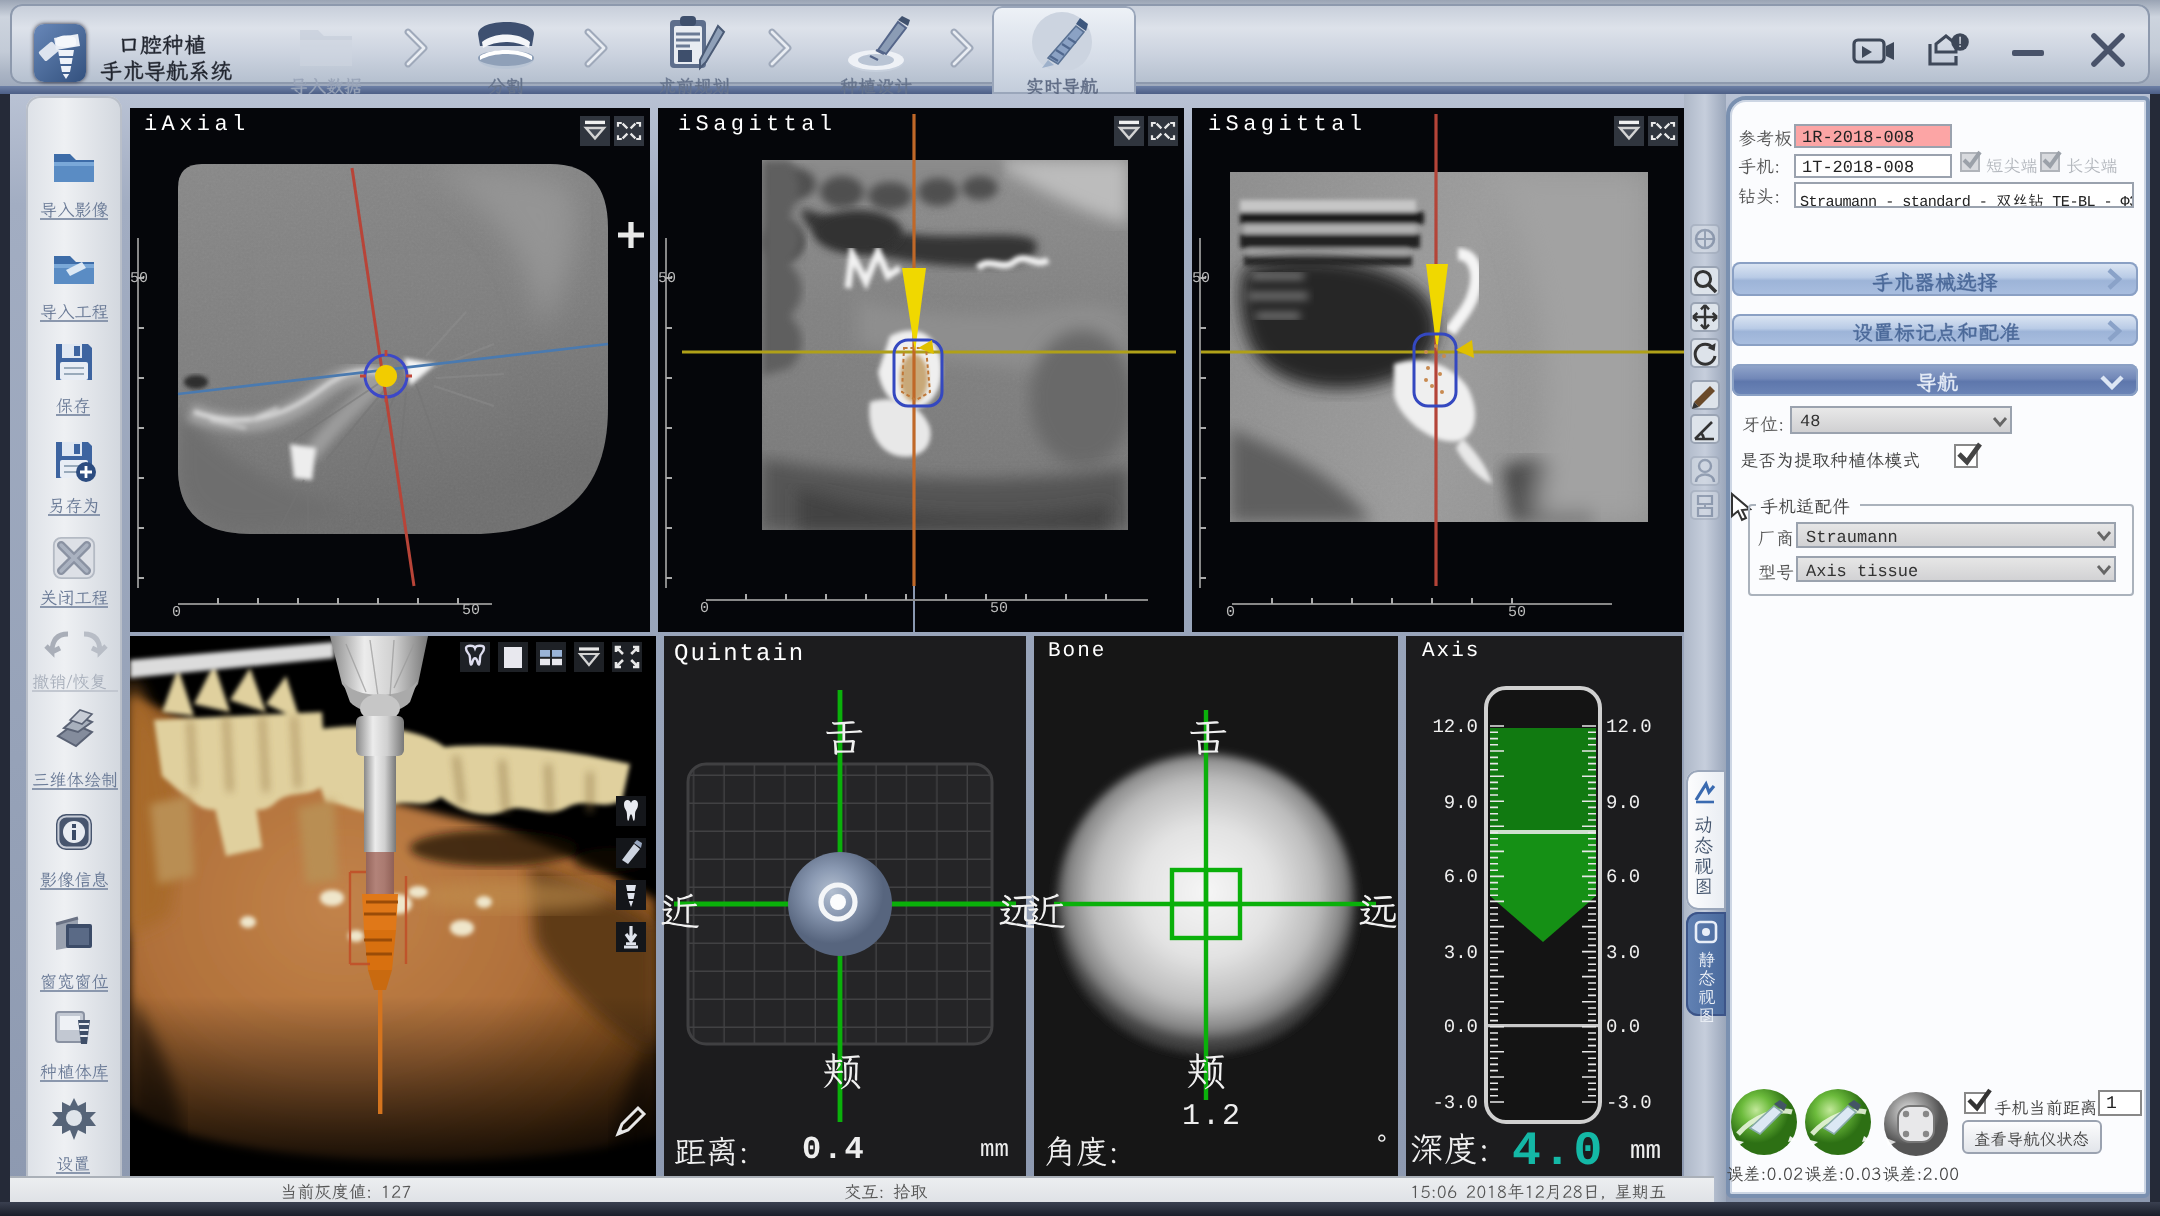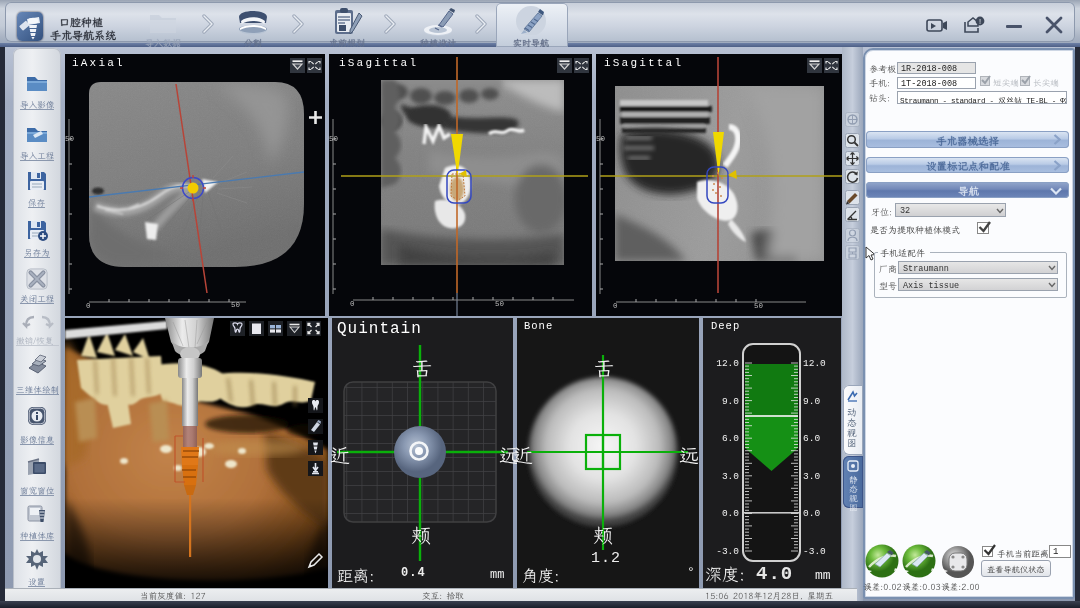--- a/index.html
+++ b/index.html
@@ -823,23 +823,23 @@
         <use href="#g988a" transform="translate(0.0 0) scale(0.200)"></use>
       </g>
     </svg>
     <svg class="t" style="left:5px;top:247px" width="38" height="20" viewBox="0 0 38 20">
       <g fill="#eee">
         <use href="#g8ddd" transform="translate(0.0 0) scale(0.160)"></use>
         <use href="#g79bb" transform="translate(16.0 0) scale(0.160)"></use>
         <use href="#g3a" transform="translate(32.0 0) scale(0.160)"></use>
       </g>
     </svg>
-    <div class="abs mono" style="left:69px;top:248px;color:#eee;font-size:12px;font-weight:bold;letter-spacing:1px">0.4</div>
+    <div class="abs mono" style="left:69px;top:248px;color:#eee;font-size:16px;font-weight:bold;letter-spacing:1px">0.4</div>
     <div class="abs mono" style="left:158px;top:250px;color:#eee;font-size:12px">mm</div>
-    <div class="abs mono" style="left:5px;top:2px;color:#fff;font-size:16px;letter-spacing:1px">Quintain</div>
+    <div class="abs mono" style="left:5px;top:2px;color:#fff;font-size:12px;letter-spacing:1px">Quintain</div>
   </div>
 <div class="abs" style="left:517px;top:318px;width:182px;height:270px;background:#161616">
     <svg class="abs" style="left:0;top:0" width="182" height="270" viewBox="0 0 182 270">
 <defs>
         <radialGradient id="wball" cx="50%" cy="46%">
           <stop offset="0%" stop-color="#f6f6f6"></stop>
           <stop offset="45%" stop-color="#e2e2e2"></stop>
           <stop offset="75%" stop-color="#bcbcbc"></stop>
           <stop offset="92%" stop-color="#848484"></stop>
           <stop offset="100%" stop-color="#404040"></stop>
@@ -906,23 +906,23 @@
       <text x="36" y="236" font-size="9.5" fill="#f0f0f0" text-anchor="end" font-family="Liberation Mono">-3.0</text>
       <text x="100" y="236" font-size="9.5" fill="#f0f0f0" font-family="Liberation Mono">-3.0</text>
     </svg>
     <svg class="t" style="left:2px;top:245px" width="40" height="21" viewBox="0 0 40 21">
       <g fill="#eee">
         <use href="#g6df1" transform="translate(0.0 0) scale(0.170)"></use>
         <use href="#g5ea6" transform="translate(17.0 0) scale(0.170)"></use>
         <use href="#g3a" transform="translate(34.0 0) scale(0.170)"></use>
       </g>
     </svg>
-    <div class="abs mono" style="left:53px;top:245px;color:#e5e5e5;font-size:19px;font-weight:bold;letter-spacing:1px">4.0</div>
+    <div class="abs mono" style="left:53px;top:245px;color:#14b8a6;font-size:24px;font-weight:bold;letter-spacing:1px">4.0</div>
     <div class="abs mono" style="left:112px;top:250px;color:#eee;font-size:13px">mm</div>
-    <div class="abs mono" style="left:8px;top:2px;color:#fff;font-size:10.5px;letter-spacing:1px">Deep</div>
+    <div class="abs mono" style="left:8px;top:2px;color:#fff;font-size:10.5px;letter-spacing:1px">Axis</div>
   </div>
 <div class="abs" style="left:842px;top:47px;width:21px;height:554px;background:linear-gradient(90deg,#aeb8c8,#c6cedc 50%,#9aa6ba)"></div>
 <svg class="abs" style="left:845px;top:112px;opacity:0.45" width="15" height="15" viewBox="0 0 15 15">
     <rect x="0.5" y="0.5" width="14" height="14" rx="2" fill="#dde3ea" stroke="#9aa4b4"></rect>
     <circle cx="7.5" cy="7.5" r="4.5" fill="none" stroke="#5a6a84" stroke-width="1.3"></circle>
     <path d="M7.5 3 v9 M3 7.5 h9" stroke="#5a6a84" stroke-width="1"></path>
   </svg>
 <svg class="abs" style="left:845px;top:133px;opacity:1" width="15" height="15" viewBox="0 0 15 15">
     <rect x="0.5" y="0.5" width="14" height="14" rx="2" fill="#dde3ea" stroke="#9aa4b4"></rect>
     <circle cx="6.5" cy="6.5" r="3.8" fill="none" stroke="#333" stroke-width="1.5"></circle>
@@ -984,21 +984,21 @@
   </svg>
 <div class="abs" style="left:863px;top:48px;width:212px;height:551px;background:#fbfcfe;border:2px solid #7a90b0;border-radius:10px 3px 3px 3px;box-shadow:0 0 0 1px #cdd6e4 inset"></div>
 <svg class="t" style="left:869px;top:63px" width="30" height="11" viewBox="0 0 30 11">
     <g fill="#555">
       <use href="#g53c2" transform="translate(0.0 0) scale(0.090)"></use>
       <use href="#g8003" transform="translate(9.0 0) scale(0.090)"></use>
       <use href="#g677f" transform="translate(18.0 0) scale(0.090)"></use>
       <use href="#g3a" transform="translate(27.0 0) scale(0.090)"></use>
     </g>
   </svg>
-<div class="abs mono" style="left:897px;top:62px;width:79px;height:12px;background:#e5e5e5;border:1px solid #9aa2ae;font-size:8.5px;color:#222;padding:1px 2px 0 3px">1R-2018-008</div>
+<div class="abs mono" style="left:897px;top:62px;width:79px;height:12px;background:#fca5a5;border:1px solid #9aa2ae;font-size:8.5px;color:#222;padding:1px 2px 0 3px">1R-2018-008</div>
 <svg class="t" style="left:869px;top:77px" width="21" height="11" viewBox="0 0 21 11">
     <g fill="#555">
       <use href="#g624b" transform="translate(0.0 0) scale(0.090)"></use>
       <use href="#g673a" transform="translate(9.0 0) scale(0.090)"></use>
       <use href="#g3a" transform="translate(18.0 0) scale(0.090)"></use>
     </g>
   </svg>
 <div class="abs mono" style="left:897px;top:77px;width:79px;height:12px;background:#fff;border:1px solid #9aa2ae;font-size:8.5px;color:#222;padding:1px 16px 0 3px">1T-2018-008</div>
 <div class="abs" style="left:980px;top:76px;width:10px;height:10px;background:#d8dade;border:1px solid #b0b4ba"></div>
 <svg class="abs" style="left:980px;top:74px" width="12" height="12" viewBox="0 0 12 12">
@@ -1077,21 +1077,21 @@
     <path d="M1 1.5 L6 6.5 L11 1.5" fill="none" stroke="#dce6f4" stroke-width="2.2"></path>
   </svg>
 <svg class="t" style="left:871px;top:206px" width="21" height="11" viewBox="0 0 21 11">
     <g fill="#555">
       <use href="#g7259" transform="translate(0.0 0) scale(0.090)"></use>
       <use href="#g4f4d" transform="translate(9.0 0) scale(0.090)"></use>
       <use href="#g3a" transform="translate(18.0 0) scale(0.090)"></use>
     </g>
   </svg>
 <div class="abs" style="left:895px;top:203px;width:111px;height:14px;background:linear-gradient(#e8e8e8,#d0d0d2);border:1px solid #9aa2ae"></div>
-<div class="abs mono" style="left:900px;top:206px;font-size:8.5px;color:#333">32</div>
+<div class="abs mono" style="left:900px;top:206px;font-size:8.5px;color:#333">48</div>
 <svg class="abs" style="left:996px;top:208px" width="8" height="6" viewBox="0 0 8 6">
     <path d="M1 1 L4 4.5 L7 1" fill="none" stroke="#666" stroke-width="1.4"></path>
   </svg>
 <svg class="t" style="left:870px;top:224px" width="90" height="11" viewBox="0 0 90 11">
     <g fill="#444">
       <use href="#g662f" transform="translate(0.0 0) scale(0.090)"></use>
       <use href="#g5426" transform="translate(9.0 0) scale(0.090)"></use>
       <use href="#g4e3a" transform="translate(18.0 0) scale(0.090)"></use>
       <use href="#g63d0" transform="translate(27.0 0) scale(0.090)"></use>
       <use href="#g53d6" transform="translate(36.0 0) scale(0.090)"></use>

